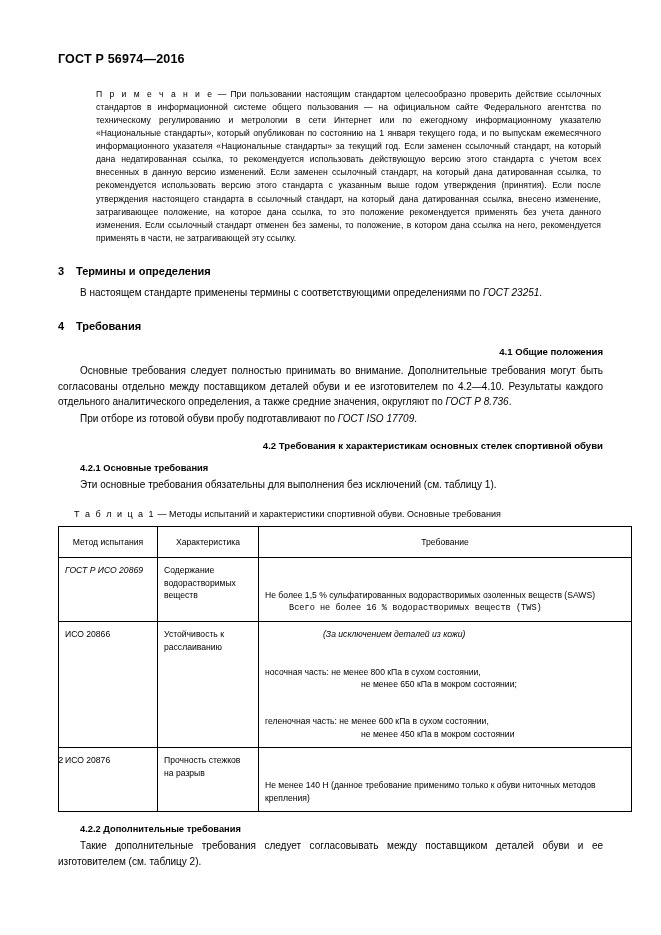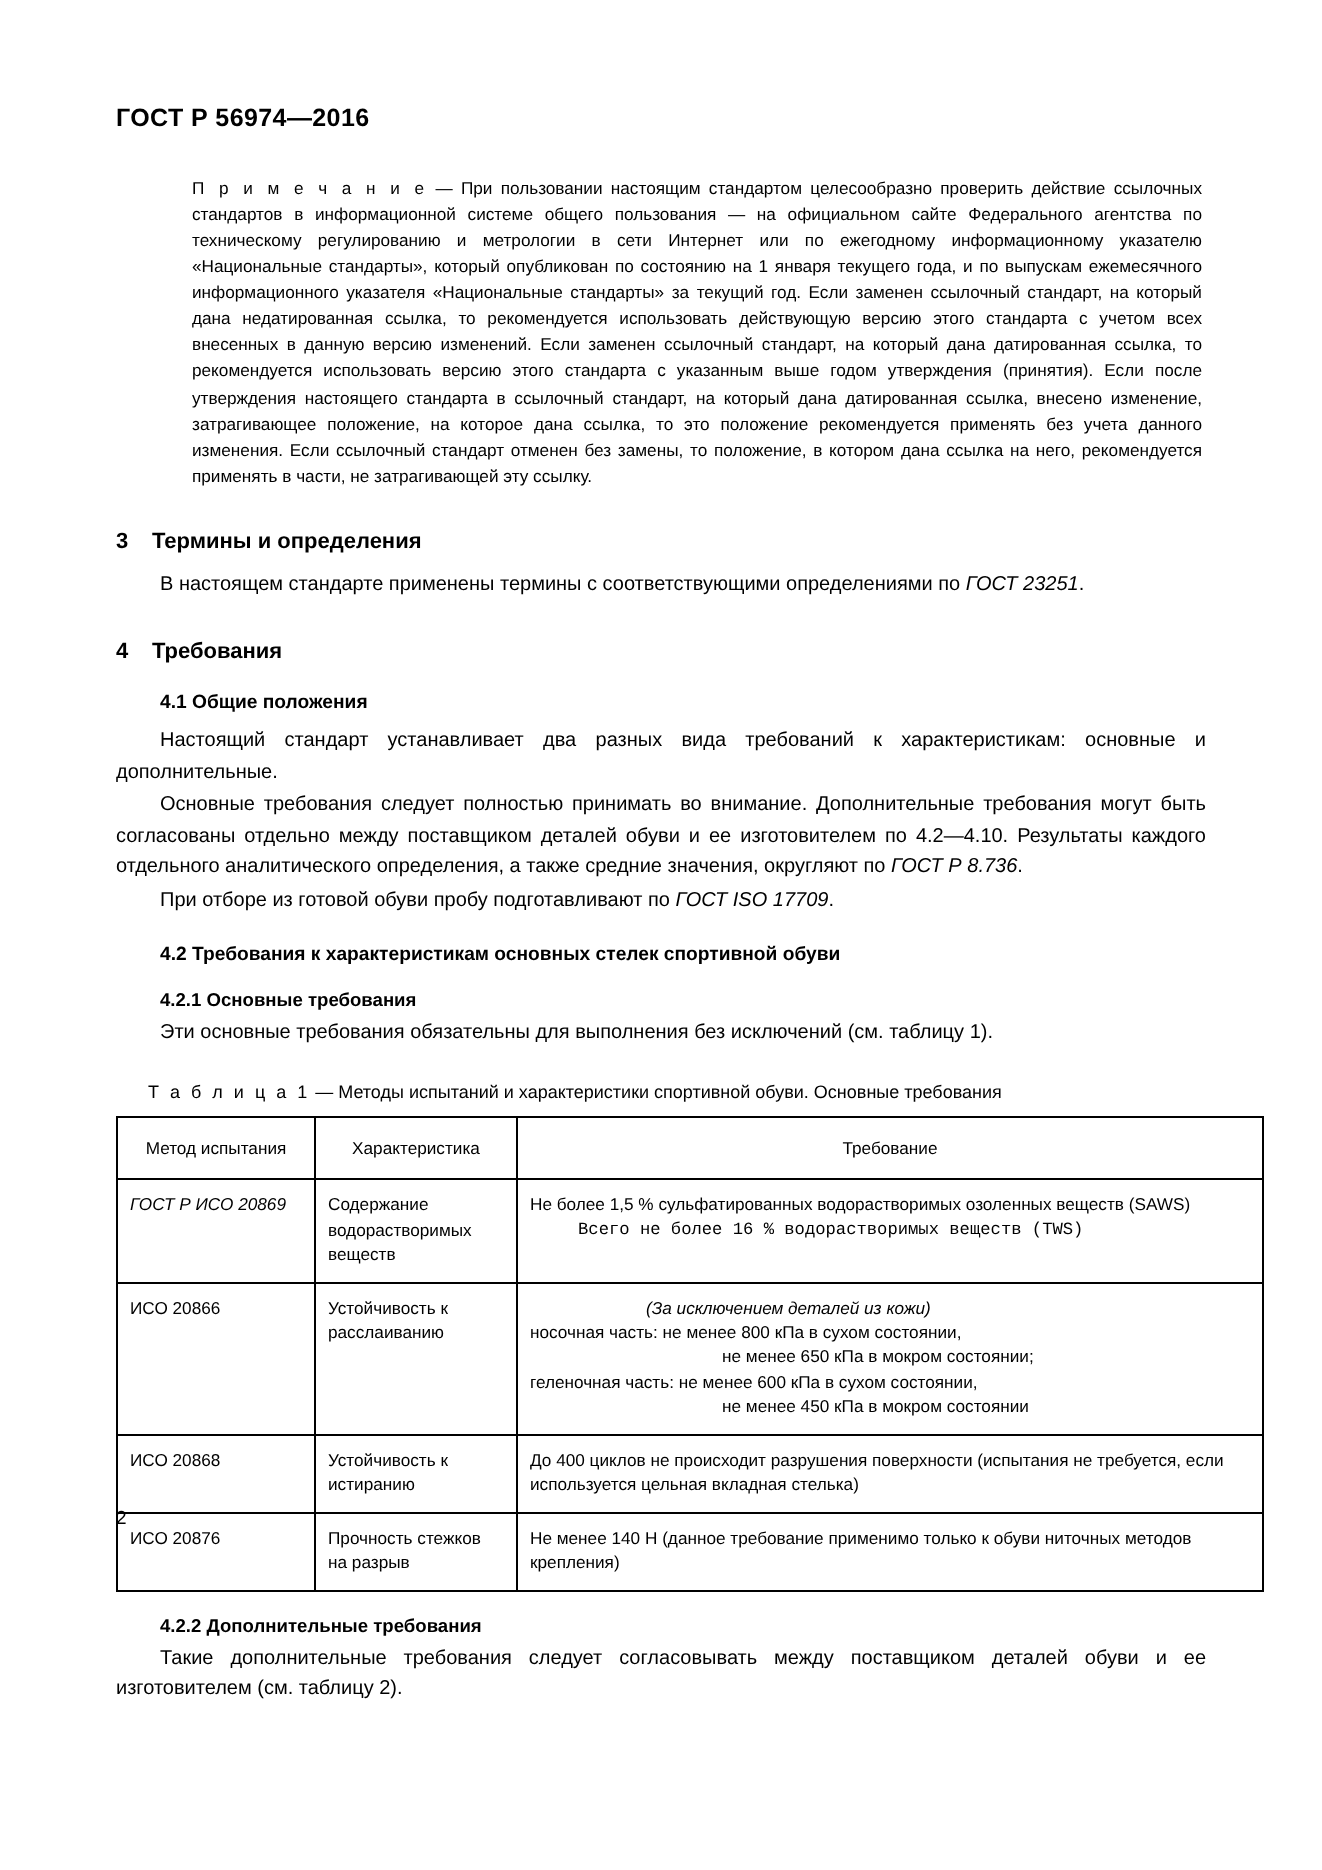--- a/index.html
+++ b/index.html
@@ -45,20 +45,21 @@
   }
   .section-title .num {
     display: inline-block;
     width: 18px;
   }
   .subsection-title {
     font-size: 9.6px;
     font-weight: bold;
     margin: 14px 0 6px 0;
     padding-left: 22px;
+    text-align: right;
   }
   .subsubsection-title {
     font-size: 9.3px;
     font-weight: bold;
     margin: 12px 0 4px 0;
     padding-left: 22px;
   }
   p.body {
     font-size: 10px;
     line-height: 1.55;
@@ -94,21 +95,21 @@
     padding: 9px 4px;
   }
   .col1 { width: 90px; margin-top: 21px; }
   .col2 { width: 92px; }
   .col3 { width: 364px; }
   td.c1 { font-style: normal; }
   td.c1.ital { font-style: italic; }
   .ind-2 { display: block; padding-left: 96px; }
   .ind-3 { display: block; padding-left: 24px; font-family: Liberation Mono, monospace; }
   .ind-4 { display: block; padding-left: 58px; font-style: italic; }
-  .hang { display: block; }
+  .hang { display: block; margin-top: 25px; }
   .page-number {
     position: absolute;
     left: 58px;
     bottom: 66px;
     font-size: 9.5px;
   }
 </style>
 </head>
 <body>
 
@@ -123,21 +124,20 @@
   <div class="section-title">
     <span class="num">3</span><span>Термины и определения</span>
   </div>
   <p class="body"><span>В настоящем стандарте применены термины с соответствующими определениями по </span><span class="italic">ГОСТ 23251</span><span>.</span></p>
 
   <div class="section-title">
     <span class="num">4</span><span>Требования</span>
   </div>
 
   <div class="subsection-title">4.1 Общие положения</div>
-  <p class="body">Настоящий стандарт устанавливает два разных вида требований к характеристикам: основные и дополнительные.</p>
   <p class="body"><span>Основные требования следует полностью принимать во внимание. Дополнительные требования могут быть согласованы отдельно между поставщиком деталей обуви и ее изготовителем по 4.2—4.10. Результаты каждого отдельного аналитического определения, а также средние значения, округляют по </span><span class="italic">ГОСТ Р 8.736</span><span>.</span></p>
   <p class="body"><span>При отборе из готовой обуви пробу подготавливают по </span><span class="italic">ГОСТ ISO 17709</span><span>.</span></p>
 
   <div class="subsection-title">4.2 Требования к характеристикам основных стелек спортивной обуви</div>
   <div class="subsubsection-title">4.2.1 Основные требования</div>
   <p class="body">Эти основные требования обязательны для выполнения без исключений (см. таблицу 1).</p>
 
   <div class="table-caption">
     <span class="spaced">Т а б л и ц а  1</span><span> — Методы испытаний и характеристики спортивной обуви. Основные требования</span>
   </div>
@@ -164,27 +164,20 @@
         <td>Устойчивость к расслаиванию</td>
         <td>
           <span class="ind-4">(За исключением деталей из кожи)</span>
           <span class="hang">носочная часть: не менее 800 кПа в сухом состоянии,</span>
           <span class="ind-2">не менее 650 кПа в мокром состоянии;</span>
           <span class="hang">геленочная часть: не менее 600 кПа в сухом состоянии,</span>
           <span class="ind-2">не менее 450 кПа в мокром состоянии</span>
         </td>
       </tr>
       <tr>
-        <td class="c1">ИСО 20868</td>
-        <td>Устойчивость к истиранию</td>
-        <td>
-          <span class="hang">До 400 циклов не происходит разрушения поверхности (испытания не требуется, если используется цельная вкладная стелька)</span>
-        </td>
-      </tr>
-      <tr>
         <td class="c1">ИСО 20876</td>
         <td>Прочность стежков на разрыв</td>
         <td>
           <span class="hang">Не менее 140 Н (данное требование применимо только к обуви ниточных методов крепления)</span>
         </td>
       </tr>
     </tbody>
   </table>
 
   <div class="subsubsection-title">4.2.2 Дополнительные требования</div>

